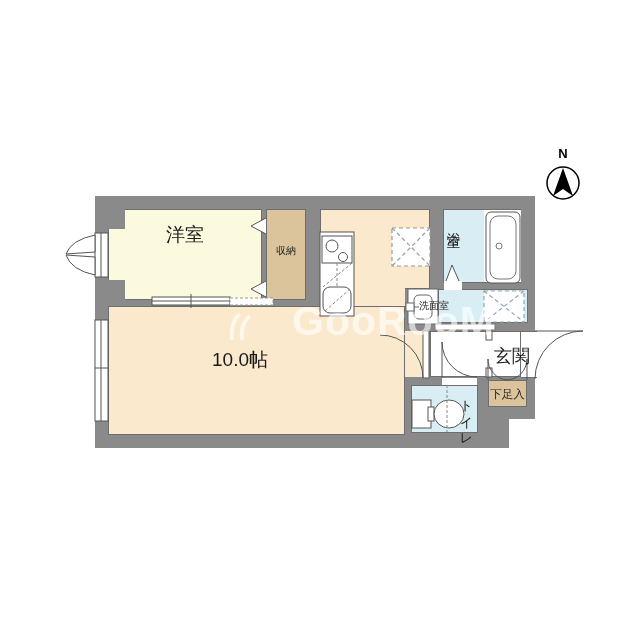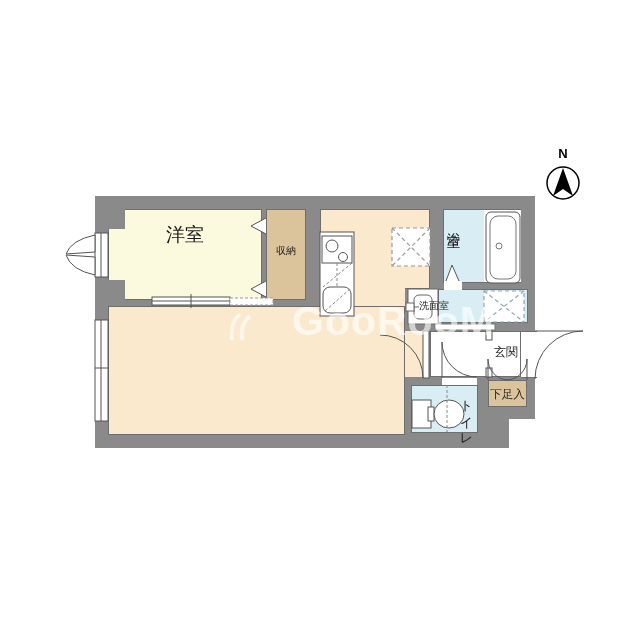--- a/index.html
+++ b/index.html
@@ -184,26 +184,27 @@
     <span>GooRooM</span>
   </div>
 
   <div class="label center room-title" style="left:110px;top:223px;width:150px;">
     <div>洋室</div>
   </div>
 
   <div class="label center small-label" style="left:264px;top:244px;width:44px;">収納</div>
 
   <div class="label center room-title" style="left:120px;top:348px;width:240px;">
+    <div>10.0帖</div>
   </div>
 
   <div class="label vtext" style="left:444px;top:222px;font-size:13.5px;">浴室</div>
 
   <div class="label small-label" style="left:419px;top:299px;">洗面室</div>
 
-  <div class="label" style="left:494px;top:344px;font-size:12px;">玄関</div>
+  <div class="label" style="left:494px;top:344px;font-size:18px;">玄関</div>
 
   <div class="label center" style="left:488px;top:387px;width:39px;font-size:11.5px;">下足入</div>
 
   <div class="label vtext" style="left:457px;top:391px;font-size:13px;">トイレ</div>
 
   <div id="compass-n">N</div>
 </div>
 
 </body></html>

